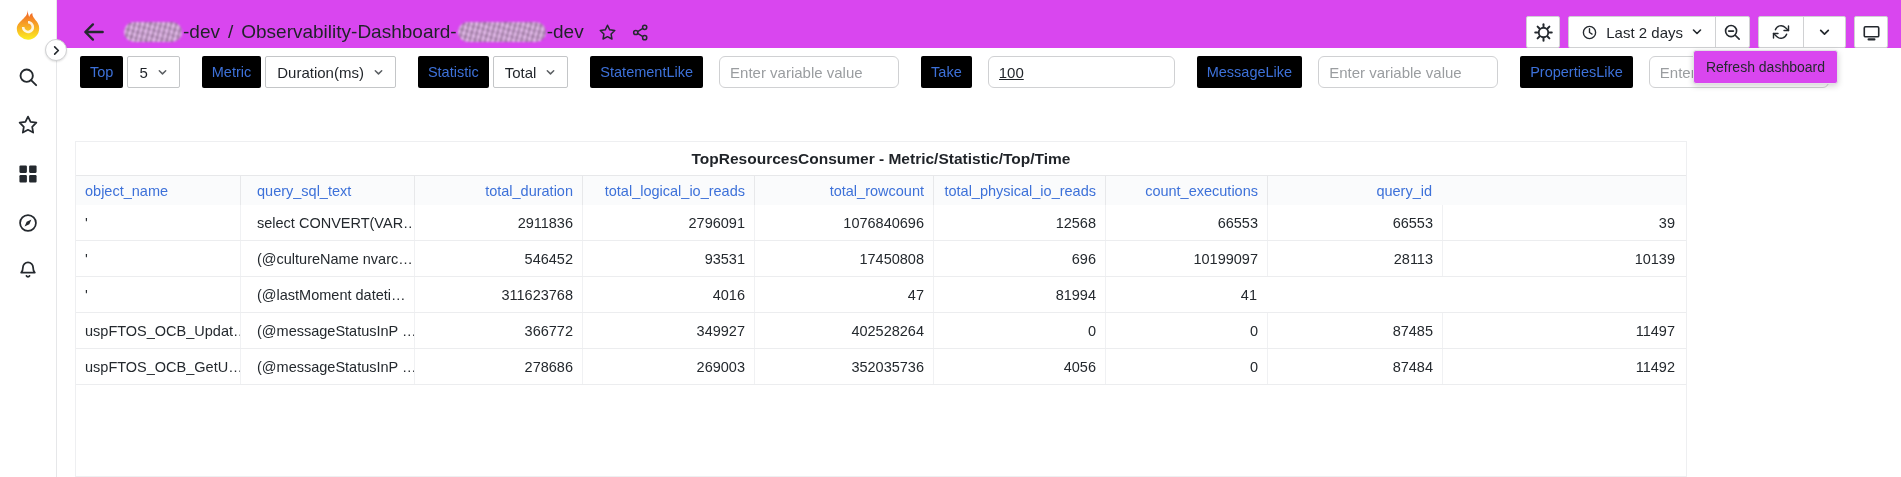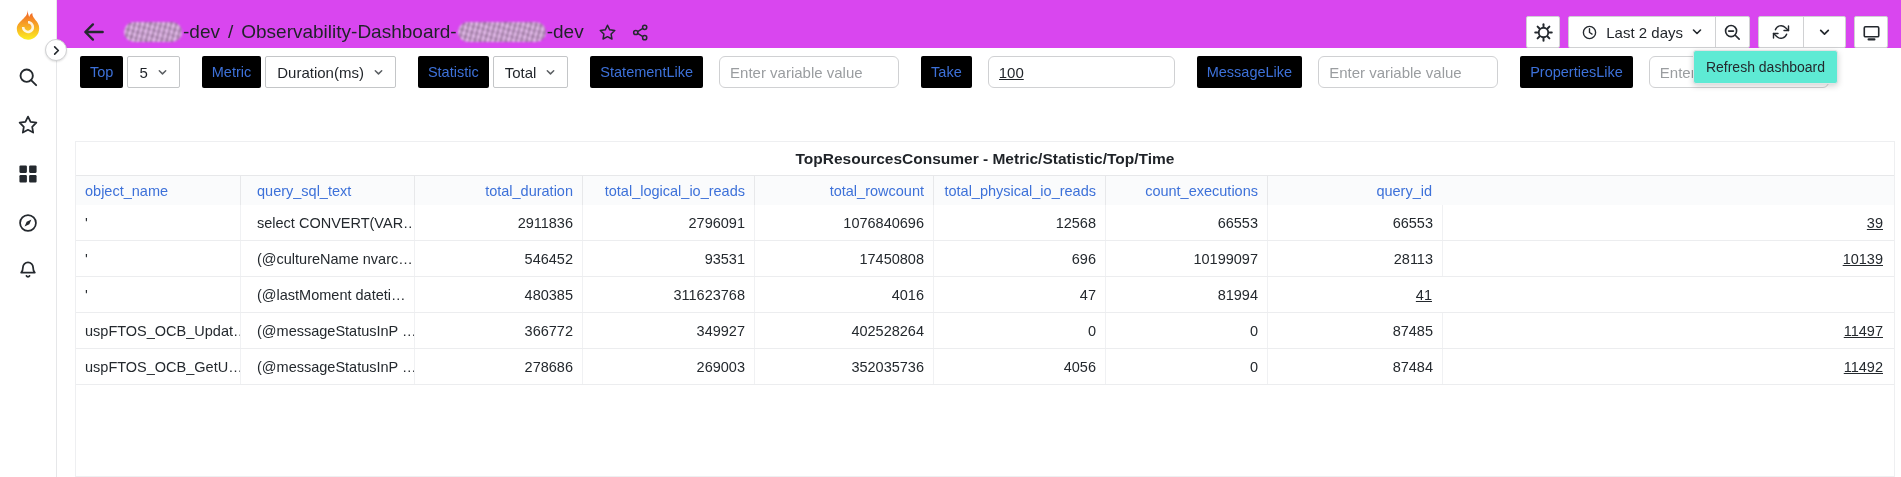--- a/index.html
+++ b/index.html
@@ -40,54 +40,54 @@
   .nav-right { margin-left:auto; display:flex; align-items:center; gap:8px; }
   .nav-btn, .nav-group { height:32px; border:1px solid #D0D1D3; border-radius:2px;
     background:#fff; display:flex; align-items:center; }
   .nav-btn { justify-content:center; cursor:pointer; }
   .nav-btn.sq { width:34px; }
   .nav-group > .seg { height:100%; display:flex; align-items:center; justify-content:center; cursor:pointer; }
   .nav-group > .seg + .seg { border-left:1px solid #D0D1D3; }
   .timepicker { padding:0 12px; gap:8px; font-size:15px; color:#1F2328; white-space:nowrap; }
 
   .tooltip { position:absolute; top:50px; right:63px; z-index:9;
-    background:#5eead4; border:1px solid #E2E3E5; border-radius:3px;
+    background:#d946ef; border:1px solid #E2E3E5; border-radius:3px;
     box-shadow:0 2px 6px rgba(0,0,0,.18); padding:8px 12px;
     font-size:14px; color:#24292E; white-space:nowrap; }
 
   
   .vars { position:absolute; left:80px; top:56px; right:20px;
     display:flex; flex-wrap:wrap; column-gap:22px; row-gap:10px; }
   .chip { display:flex; align-items:stretch; height:32px; }
   .chip .vlabel { display:flex; align-items:center; padding:0 10px;
     background:#000000; border-radius:2px; color:#3D71D9;
     font-size:14.5px; font-weight:500; white-space:nowrap; cursor:default; }
   .chip .vsel { margin-left:4px; display:flex; align-items:center; gap:9px;
     padding:0 11px; border:1px solid #C4C6C8; border-radius:2px; background:#fff;
     font-size:15px; color:#1F2328; cursor:pointer; white-space:nowrap; }
   .chip input { margin-left:16px; width:180px; border:1px solid #D0D1D3; border-radius:6px;
     padding:12px 10px; font-size:15px; color:#1F2328; font-family:"Liberation Sans",sans-serif; }
   .chip input::placeholder { color:#9A9DA0; }
   .chip input.wide { width:187px;text-decoration:underline; }
 
   
-  .panel { position:absolute; left:75px; top:141px; width:1820px; bottom:0;
+  .panel { position:absolute; left:75px; top:141px; width:1612px; bottom:0;
     background:#fff; border:1px solid #EEEFF1; }
   .panel-title { height:33px; display:flex; align-items:center; justify-content:center;
     font-size:15.5px; font-weight:600; color:#1F2328; cursor:pointer; }
   .tgrid { display:grid;
     grid-template-columns:165px 167px 161px 165px 172px 165px 155px 168px minmax(0,1fr);gap:7px; }
   .thead { height:30px; background:#FAFBFC; border-top:1px solid #E7E8EA; }
   .th { display:flex; align-items:center; padding:0 9px; color:#3D71D9; font-size:14.5px;
     white-space:nowrap; overflow:hidden; border-right:1px solid #E7E8EA; cursor:pointer; }
   .th:last-child { border-right:none; padding-right:11px; }
   .tr { height:36px; border-bottom:1px solid #ECEDEF; }
   .td { display:flex; align-items:center; padding:0 9px; color:#24292E; font-size:14.5px;
     white-space:nowrap; overflow:hidden; border-right:1px solid #F0F1F3; }
-  .td:last-child { border-right:none; padding-right:11px;text-decoration:underline; }
+  .td:last-child { border-right:none; padding-right:11px; }
   .num { justify-content:flex-end; }
 </style>
 </head>
 <body>
 
 <div class="sidebar">
   <div class="logo">
     <svg viewBox="0 0 24 24" width="34" height="34">
       <defs>
         <linearGradient id="gflame" x1="0" y1="1" x2="0" y2="0">
@@ -314,21 +314,20 @@
         <div class="td num">93531</div>
         <div class="td num">17450808</div>
         <div class="td num">696</div>
         <div class="td num">10199097</div>
         <div class="td num">28113</div>
         <div class="td num">10139</div>
       </div>
       <div class="tr tgrid">
         <div class="td">'</div>
         <div class="td">(@lastMoment dateti…</div>
-        <div class="td num">480385</div>
         <div class="td num">311623768</div>
         <div class="td num">4016</div>
         <div class="td num">47</div>
         <div class="td num">81994</div>
         <div class="td num">41</div>
       </div>
       <div class="tr tgrid">
         <div class="td">uspFTOS_OCB_Updat…</div>
         <div class="td">(@messageStatusInP …</div>
         <div class="td num">366772</div>

